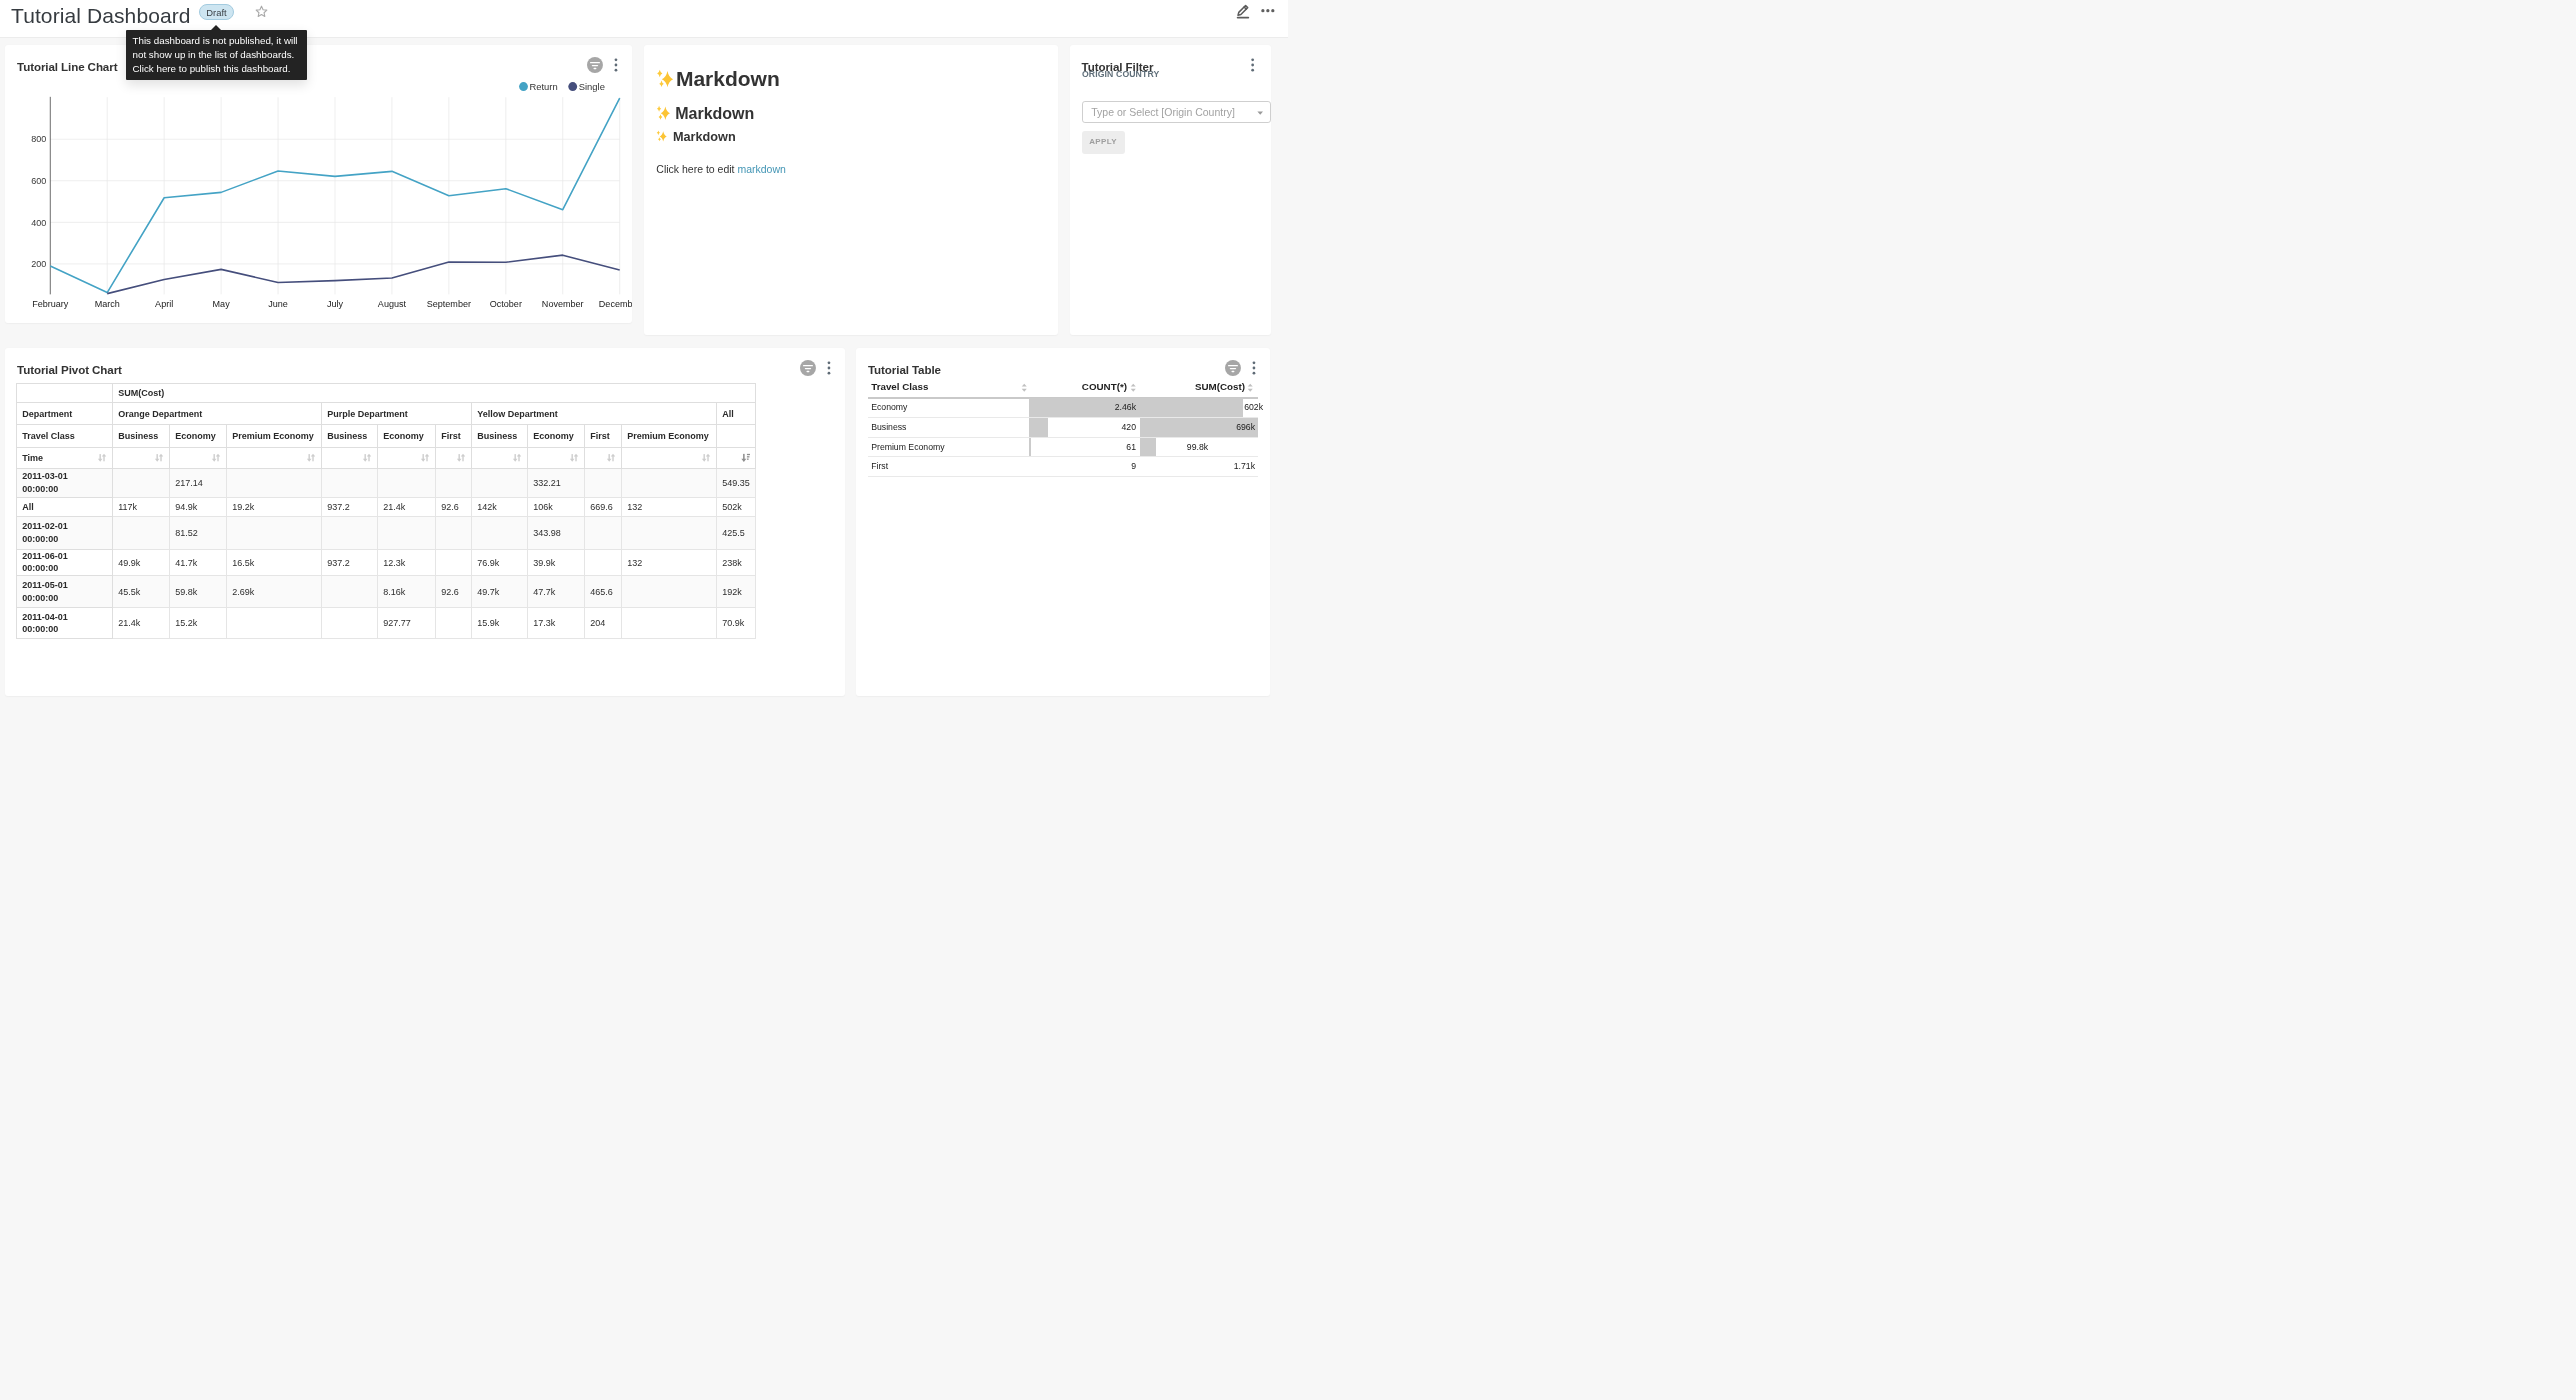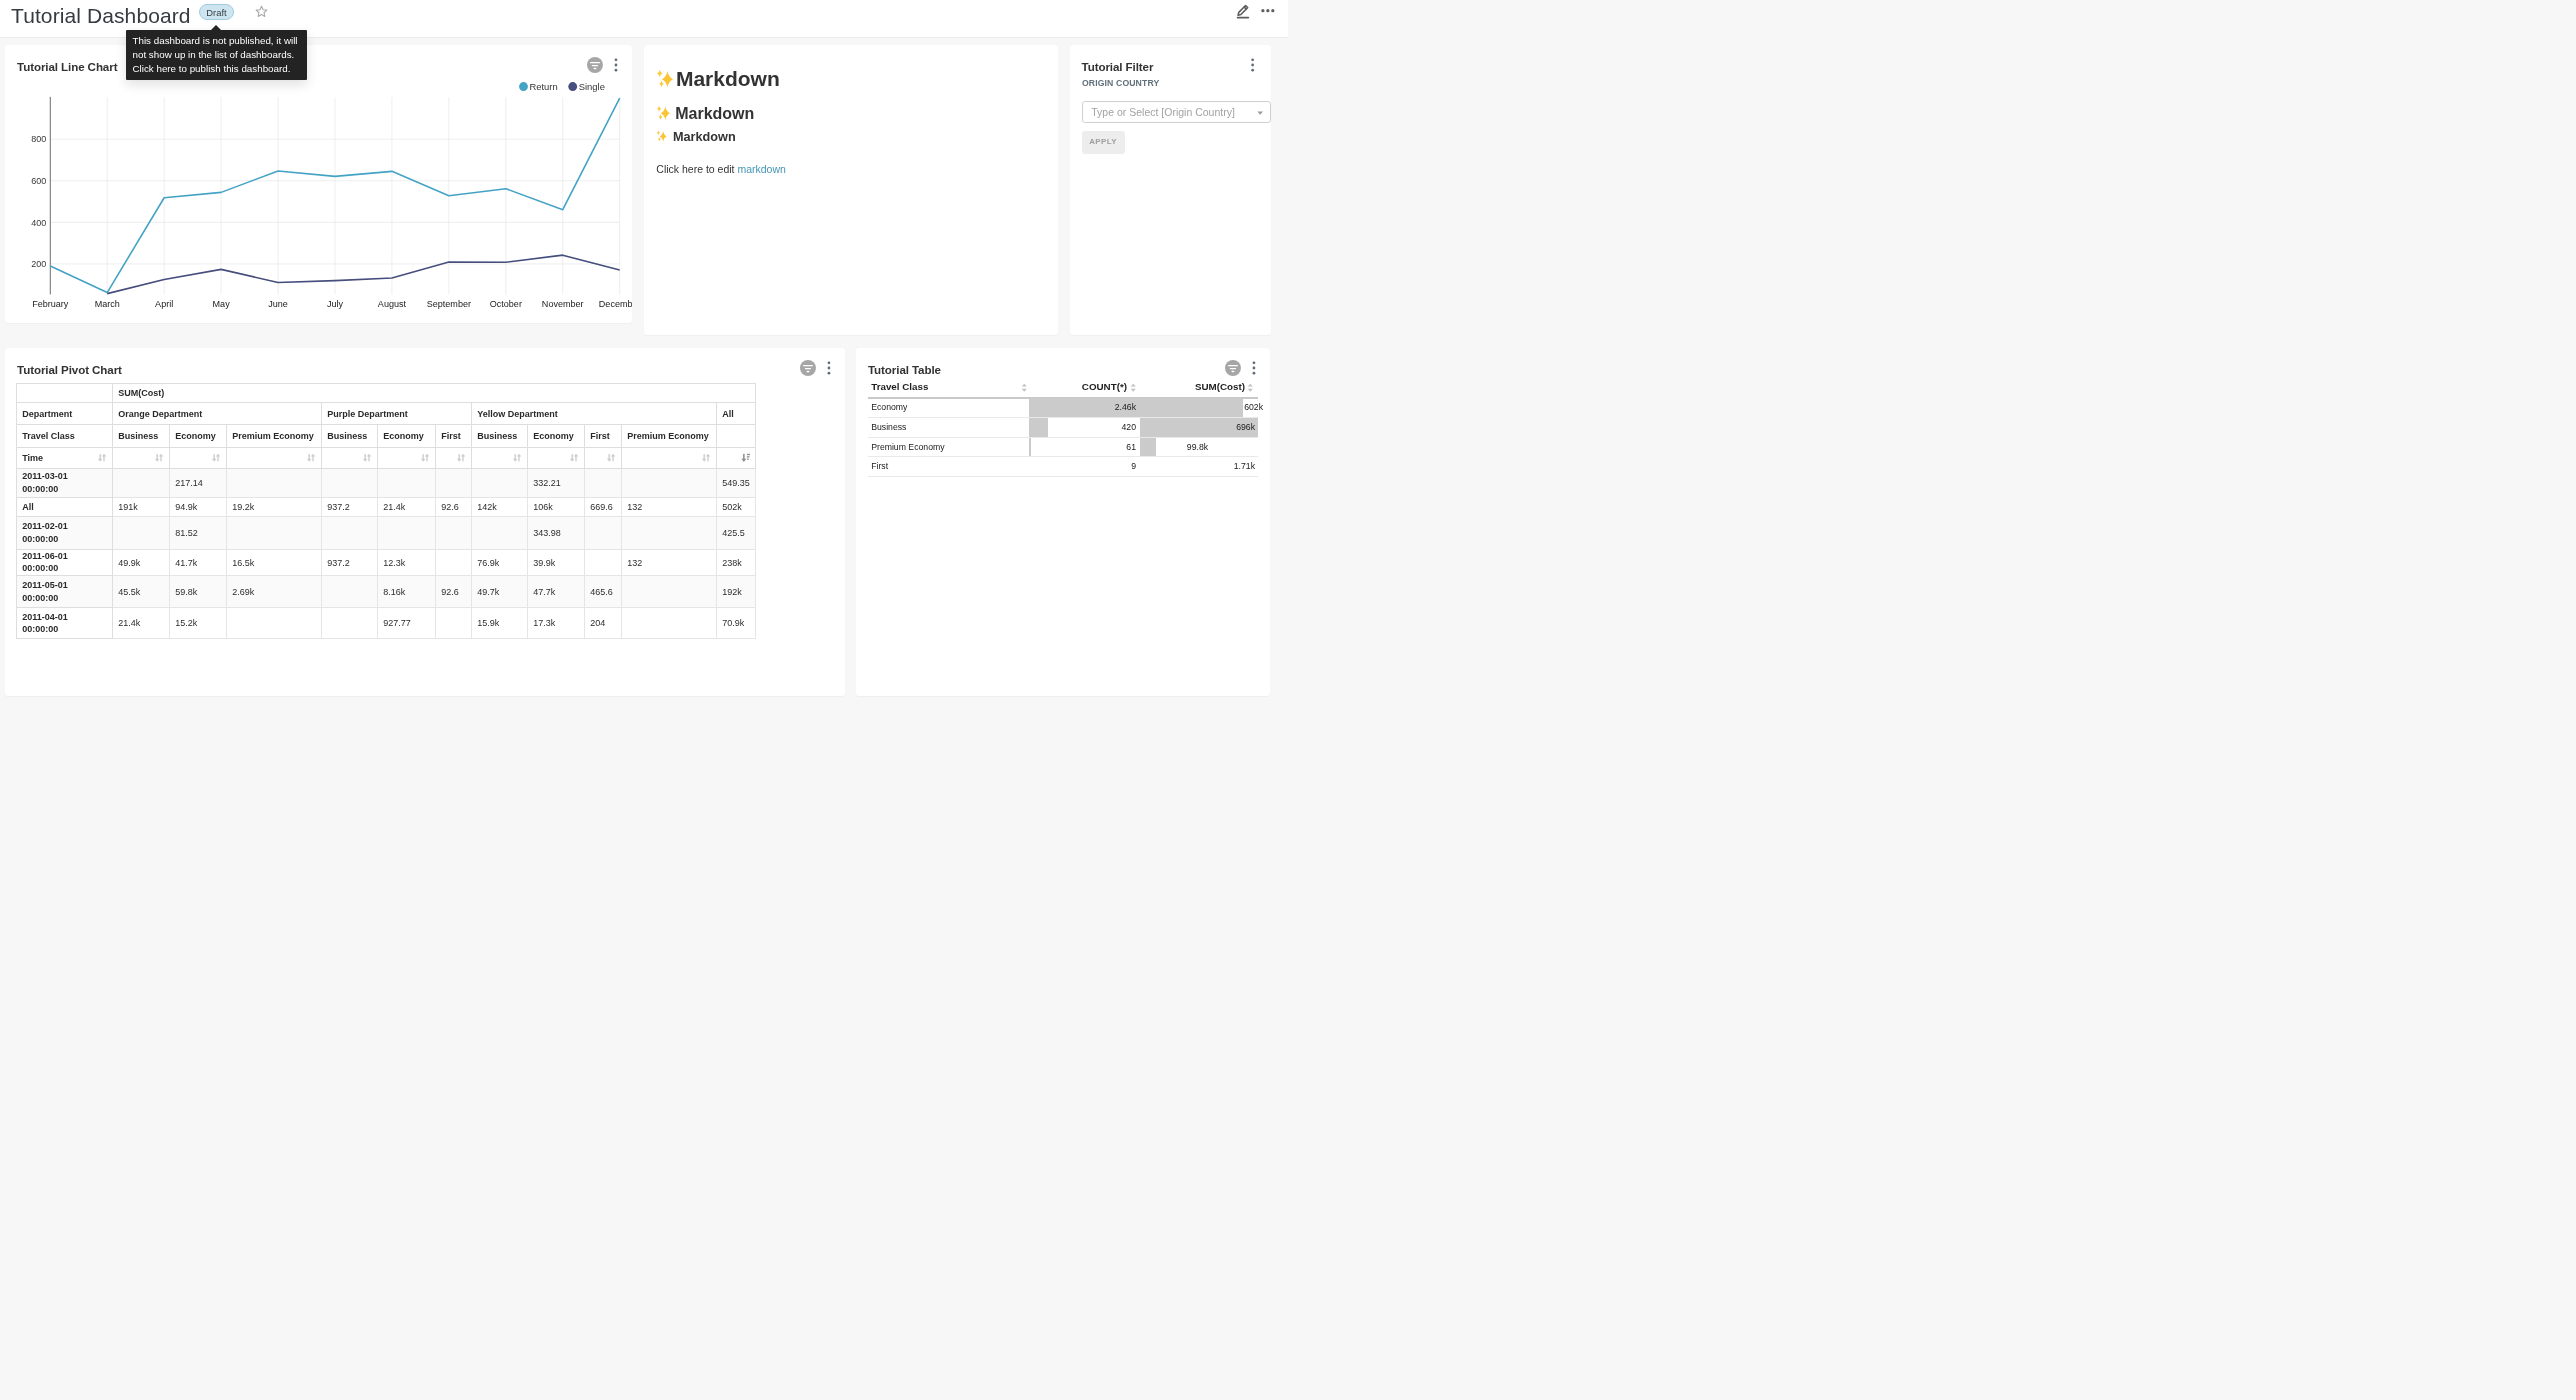--- a/index.html
+++ b/index.html
@@ -147,21 +147,21 @@
 
 <div class="card" id="card-filter" style="left:1070px;top:45px;width:201px;height:290px;">
   <div class="ctitle" style="left:11.6px;top:14.5px;">Tutorial Filter</div>
   <svg class="abs" style="left:179px;top:12px" width="7.3" height="16" viewBox="0 0 10 22">
       <g fill="#5f6b76">
         <circle cx="5" cy="3.9" r="1.9"></circle>
         <circle cx="5" cy="11" r="1.9"></circle>
         <circle cx="5" cy="18.1" r="1.9"></circle>
       </g>
     </svg>
-  <div class="abs" style="left:12px;top:33px;font-size:8.7px;font-weight:600;color:#61707b;letter-spacing:0.1px;">ORIGIN COUNTRY</div>
+  <div class="abs" style="left:12px;top:24px;font-size:8.7px;font-weight:600;color:#61707b;letter-spacing:0.1px;">ORIGIN COUNTRY</div>
   <div class="abs" style="left:11.6px;top:56px;width:189px;height:22px;border:0.7px solid #cfcfcf;border-radius:2.9px;background:#fff;">
     <div class="abs" style="left:8.7px;top:4px;font-size:10.5px;color:#a2a2a2;">Type or Select [Origin Country]</div>
     <svg class="abs" style="right:6.5px;top:9.4px" width="6.5" height="4" viewBox="0 0 9 5.5">
         <path d="M0.5 0.5 L8.5 0.5 L4.5 5 Z" fill="#9a9a9a"></path>
       </svg>
   </div>
   <div class="abs" style="left:11.6px;top:86px;width:43px;height:22.5px;background:#ededed;border-radius:2.9px;text-align:center;line-height:22.5px;font-size:8px;font-weight:700;color:#9e9e9e;letter-spacing:0.4px;">APPLY</div>
 </div>
 
 <div class="card" id="card-pivot" style="left:5.1px;top:348px;width:840px;height:348px;">
@@ -350,21 +350,21 @@
           <td></td>
           <td></td>
           <td></td>
           <td>332.21</td>
           <td></td>
           <td></td>
           <td>549.35</td>
         </tr>
     <tr style="height:19px">
           <th>All</th>
-          <td>191k</td>
+          <td>117k</td>
           <td>94.9k</td>
           <td>19.2k</td>
           <td>937.2</td>
           <td>21.4k</td>
           <td>92.6</td>
           <td>142k</td>
           <td>106k</td>
           <td>669.6</td>
           <td>132</td>
           <td>502k</td>

